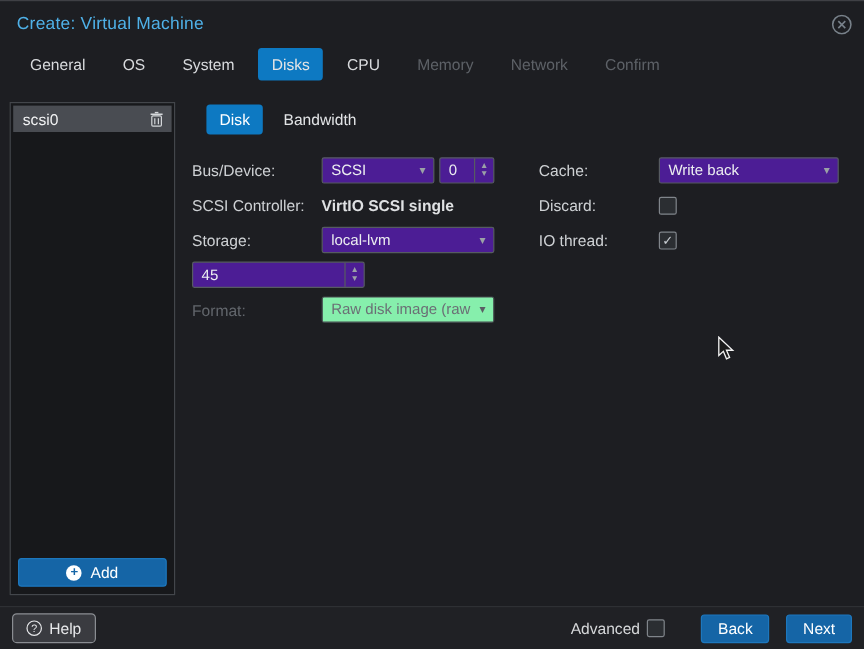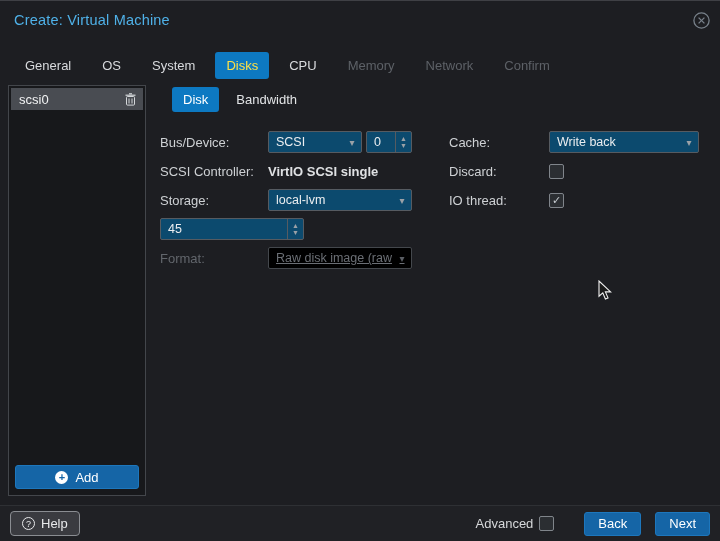--- a/index.html
+++ b/index.html
@@ -22,28 +22,28 @@
     position:absolute; left:14px; top:11px;
     font-size:14.5px; color:#4fb1e8; letter-spacing:.2px;
   }
   .close-btn {
     position:absolute; right:10px; top:10px; width:18px; height:18px;
     cursor:pointer; display:flex; align-items:center; justify-content:center;
   }
 
   
   .tabbar {
-    position:absolute; top:48px; left:14px; right:8px; height:32px;
+    position:absolute; top:36px; left:14px; right:8px; height:32px;
     display:flex; align-items:center; gap:9px;
   }
   .tab {
     font-size:13px; padding:6px 11px; border-radius:3px;
     color:#d8dadd; cursor:pointer; white-space:nowrap;
   }
-  .tab.active { background:#0d79c2; color:#fde047; }
+  .tab.active { background:#0d79c2; color:#e5e5e5; }
   .tab.disabled { color:#5d6167; cursor:default; }
 
   
   .disk-panel {
     position:absolute; left:8px; top:84px; width:138px; height:411px;
     background:#17181b; border:1px solid #43464b;
   }
   .disk-item {
     height:22px; margin:2px; background:#494c52; color:#f2f3f4;
     font-size:13px; display:flex; align-items:center;
@@ -74,39 +74,39 @@
   
   .form { position:absolute; left:4px; top:44px; width:550px; }
   .row { display:flex; align-items:center; height:22px; margin-bottom:7px; }
   .flabel { width:108px; font-size:13px; color:#ced1d4; flex:none; }
   .flabel.dim { color:#62666c; }
   .cell-l { display:flex; align-items:center; width:289px; flex:none; }
   .cell-r { display:flex; align-items:center; flex:none; }
   .rlabel { width:100px; font-size:13px; color:#ced1d4; flex:none; }
 
   .combo, .spinner {
-    height:22px; background:#0c4a6e; border:1px solid #565b61; border-radius:2px;
+    height:22px; background:#4c1d95; border:1px solid #565b61; border-radius:2px;
     display:flex; align-items:center; font-size:12.5px; color:#eceef0; cursor:pointer;
   }
   .combo-val, .spin-val { flex:1; padding:0 7px; white-space:nowrap; overflow:hidden; }
   .combo-arrow {
     width:18px; text-align:center; color:#9ba1a7; font-size:10px; flex:none;
   }
   .spin-btns {
     width:16px; display:flex; flex-direction:column; align-items:center;
     justify-content:center; line-height:7px; color:#9ba1a7; font-size:7px; flex:none;
     border-left:1px solid #565b61; height:100%;
   }
   .w94  { width:94px; }
   .w46  { width:46px; margin-left:4px; }
   .w144 { width:144px; }
   .w150 { width:150px; }
   .static-val { font-size:13px; color:#dfe1e3; font-weight:bold; }
 
-  .combo.disabled { background:#000000; border-color:#44484d; color:#6b6f75; cursor:default;text-decoration:underline; }
+  .combo.disabled { background:#86efac; border-color:#44484d; color:#6b6f75; cursor:default; }
   .combo.disabled .combo-arrow { color:#5a5e64; }
 
   .checkbox {
     width:15px; height:15px; background:#2b2e32; border:1px solid #80858b;
     border-radius:2px; display:flex; align-items:center; justify-content:center;
     cursor:pointer; font-size:11px; color:#c8cdd2;
   }
   .checkbox.checked::after { content:"✓"; }
 
   

